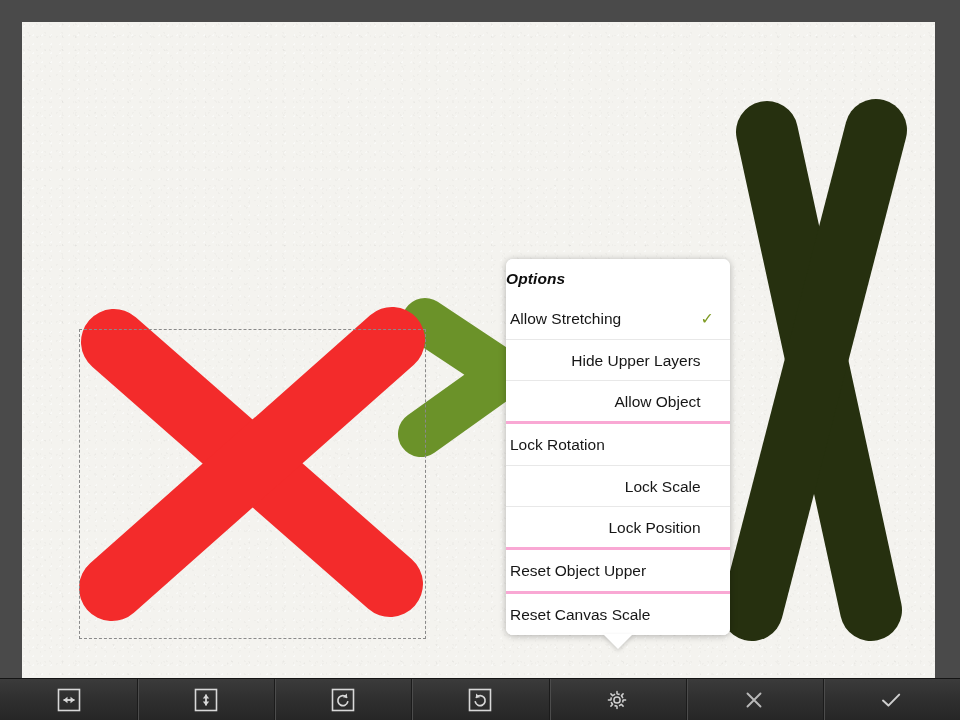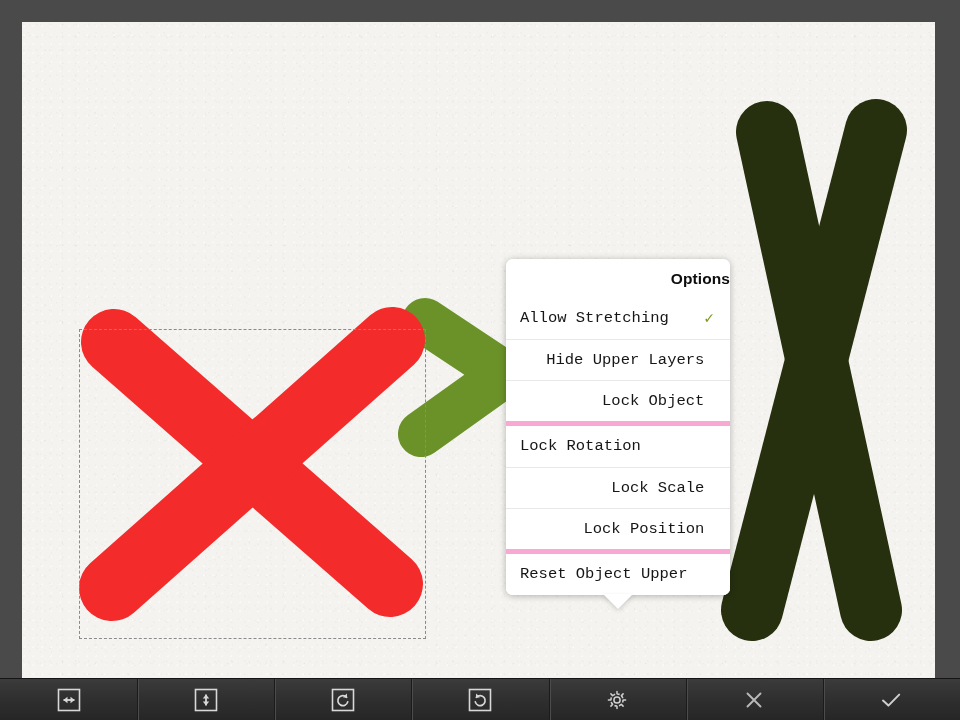--- a/index.html
+++ b/index.html
@@ -94,44 +94,44 @@
     height: 0;
     border-left: 15px solid transparent;
     border-right: 15px solid transparent;
     border-top: 15px solid #ffffff;
     filter: drop-shadow(0 2px 2px rgba(0,0,0,.16));
   }
 
   .popover-title {
     height: 39px;
     line-height: 39px;
-    text-align: right;
+    text-align: left;
     font-size: 15.5px;
     font-weight: bold;
     color: #0d0d0d;
     letter-spacing: .1px;
+    font-style: italic;
   }
 
   .menu-group { background: #fff; }
-  .menu-group + .menu-group { border-top: 5px solid #f9a8d4; }
+  .menu-group + .menu-group { border-top: 3px solid #f9a8d4; }
 
   .menu-item {
     position: relative;
     height: 41px;
     line-height: 41px;
-    padding: 0 14px 0 14px;
+    padding: 0 14px 0 4px;
     font-size: 15.5px;
     color: #161616;
     white-space: nowrap;
     display: flex;
     align-items: center;
     justify-content: space-between;
     box-sizing: border-box;
     cursor: default;
-    font-family: Liberation Mono, monospace;
   }
   .menu-item + .menu-item {
     border-top: 1px solid #e8e8e8;
     justify-content: flex-end;
   }
   .menu-item .label { flex: 0 1 auto; }
   .menu-check {
     color: #7d9a22;
     font-size: 16px;
     line-height: 1;
@@ -217,21 +217,21 @@
       <div class="menu-group">
         <div class="menu-item">
           <span class="label">Allow Stretching</span>
           <span class="menu-check">✓</span>
         </div>
         <div class="menu-item">
           <span class="label">Hide Upper Layers</span>
           <span class="menu-check hidden">✓</span>
         </div>
         <div class="menu-item">
-          <span class="label">Lock Object</span>
+          <span class="label">Allow Object</span>
           <span class="menu-check hidden">✓</span>
         </div>
       </div>
 
       <div class="menu-group">
         <div class="menu-item">
           <span class="label">Lock Rotation</span>
           <span class="menu-check hidden">✓</span>
         </div>
         <div class="menu-item">
@@ -244,20 +244,26 @@
         </div>
       </div>
 
       <div class="menu-group">
         <div class="menu-item">
           <span class="label">Reset Object Upper</span>
           <span class="menu-check hidden">✓</span>
         </div>
       </div>
 
+      <div class="menu-group">
+        <div class="menu-item">
+          <span class="label">Reset Canvas Scale</span>
+          <span class="menu-check hidden">✓</span>
+        </div>
+      </div>
 
     </div>
     <div id="popover-arrow"></div>
   </div>
 
   <div id="toolbar">
 
     <div class="tool-btn">
       <span>
         <svg width="26" height="26" viewBox="0 0 26 26" xmlns="http://www.w3.org/2000/svg">

